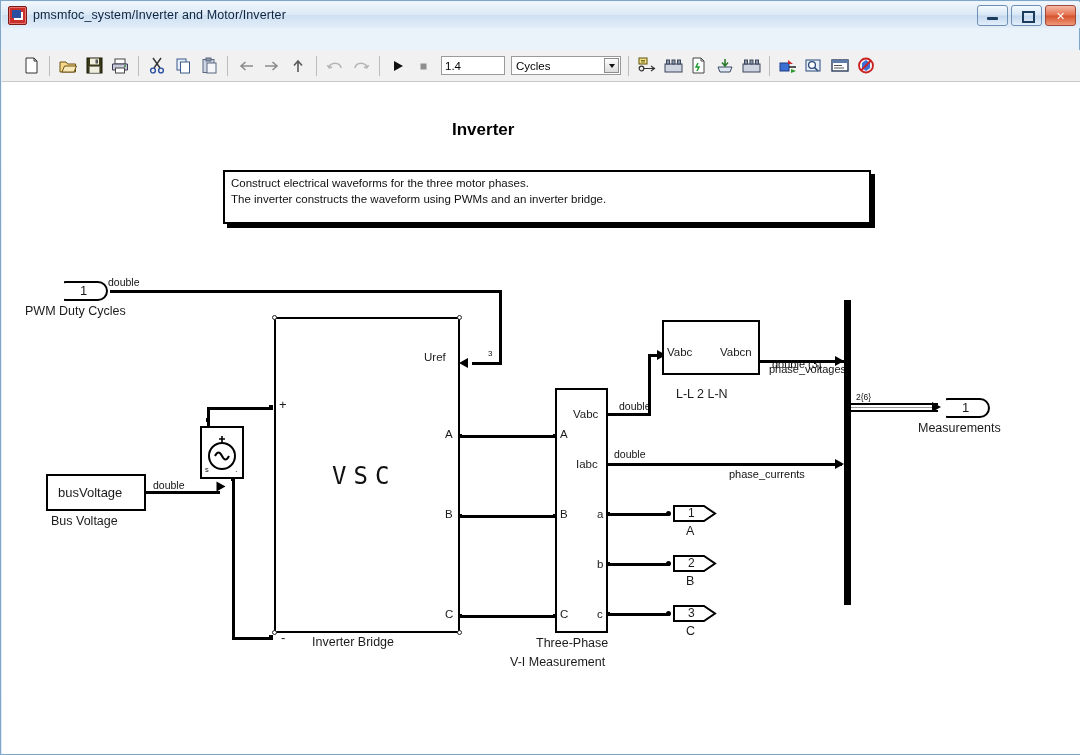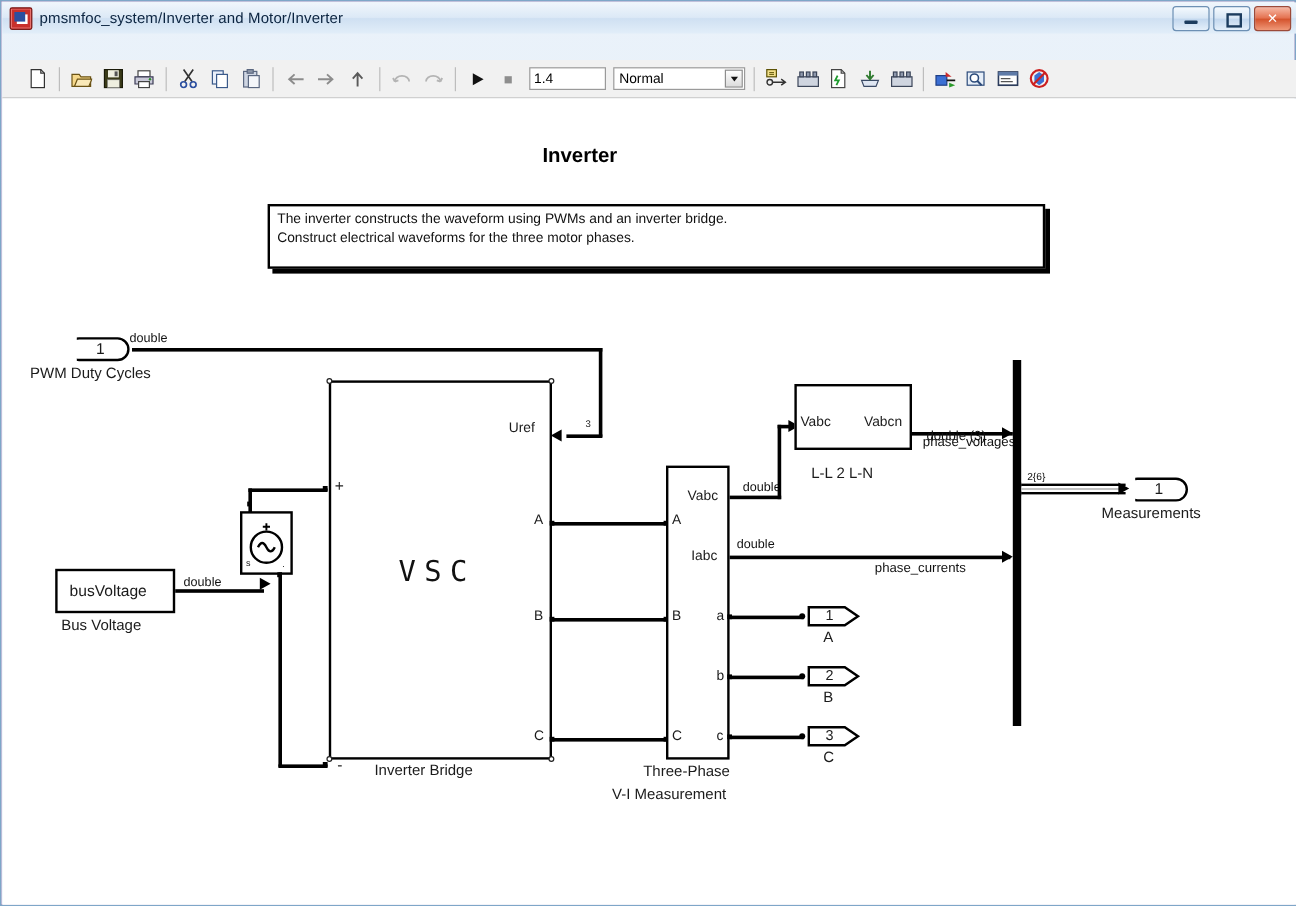--- a/index.html
+++ b/index.html
@@ -293,21 +293,21 @@
 
       <div class="tb-btn">
         <svg width="12" height="12" viewBox="0 0 12 12">
           <rect x="2.5" y="3.5" width="6" height="6" fill="#8e8e8e"></rect>
         </svg>
       </div>
 
       <input class="tb-field" value="1.4" style="">
 
       <div class="tb-select">
-        <span>Normal</span>
+        <span>Cycles</span>
         <span class="arrowbx"></span>
       </div>
 
       <div class="tb-sep"></div>
 
       <div class="tb-btn">
         <svg width="19" height="17" viewBox="0 0 19 17">
           <rect x="1" y="1" width="8" height="6" fill="#f2e08a" stroke="#5c5205"></rect>
           <path d="M3 3.5 L7 3.5 M3 5 L7 5" stroke="#5c5205" stroke-width=".8"></path>
           <circle cx="3.5" cy="11.5" r="2.3" fill="none" stroke="#333" stroke-width="1.2"></circle>
@@ -383,22 +383,22 @@
         </svg>
       </div>
 
     </div>
 
     <div class="canvas">
 
       <div class="m-title" style="left:450px;top:38px;">Inverter</div>
 
       <div class="note">
+        <div class="note-line">Construct electrical waveforms for the three motor phases.</div>
         <div class="note-line">The inverter constructs the waveform using PWMs and an inverter bridge.</div>
-        <div class="note-line">Construct electrical waveforms for the three motor phases.</div>
       </div>
 
       <svg style="position:absolute;left:62px;top:198px;" width="48" height="22">
         <path d="M2 2 H34 A9 9 0 0 1 34 20 H2 A9 9 0 0 1 2 2 Z" fill="#fff" stroke="#000" stroke-width="2"></path>
       </svg>
       <div class="m-port" style="left:78px;top:201px;font-size:13px;">1</div>
       <div class="m-lbl" style="left:23px;top:222px;">PWM Duty Cycles</div>
 
       <div class="m-sig" style="left:106px;top:194px;">double</div>
 

